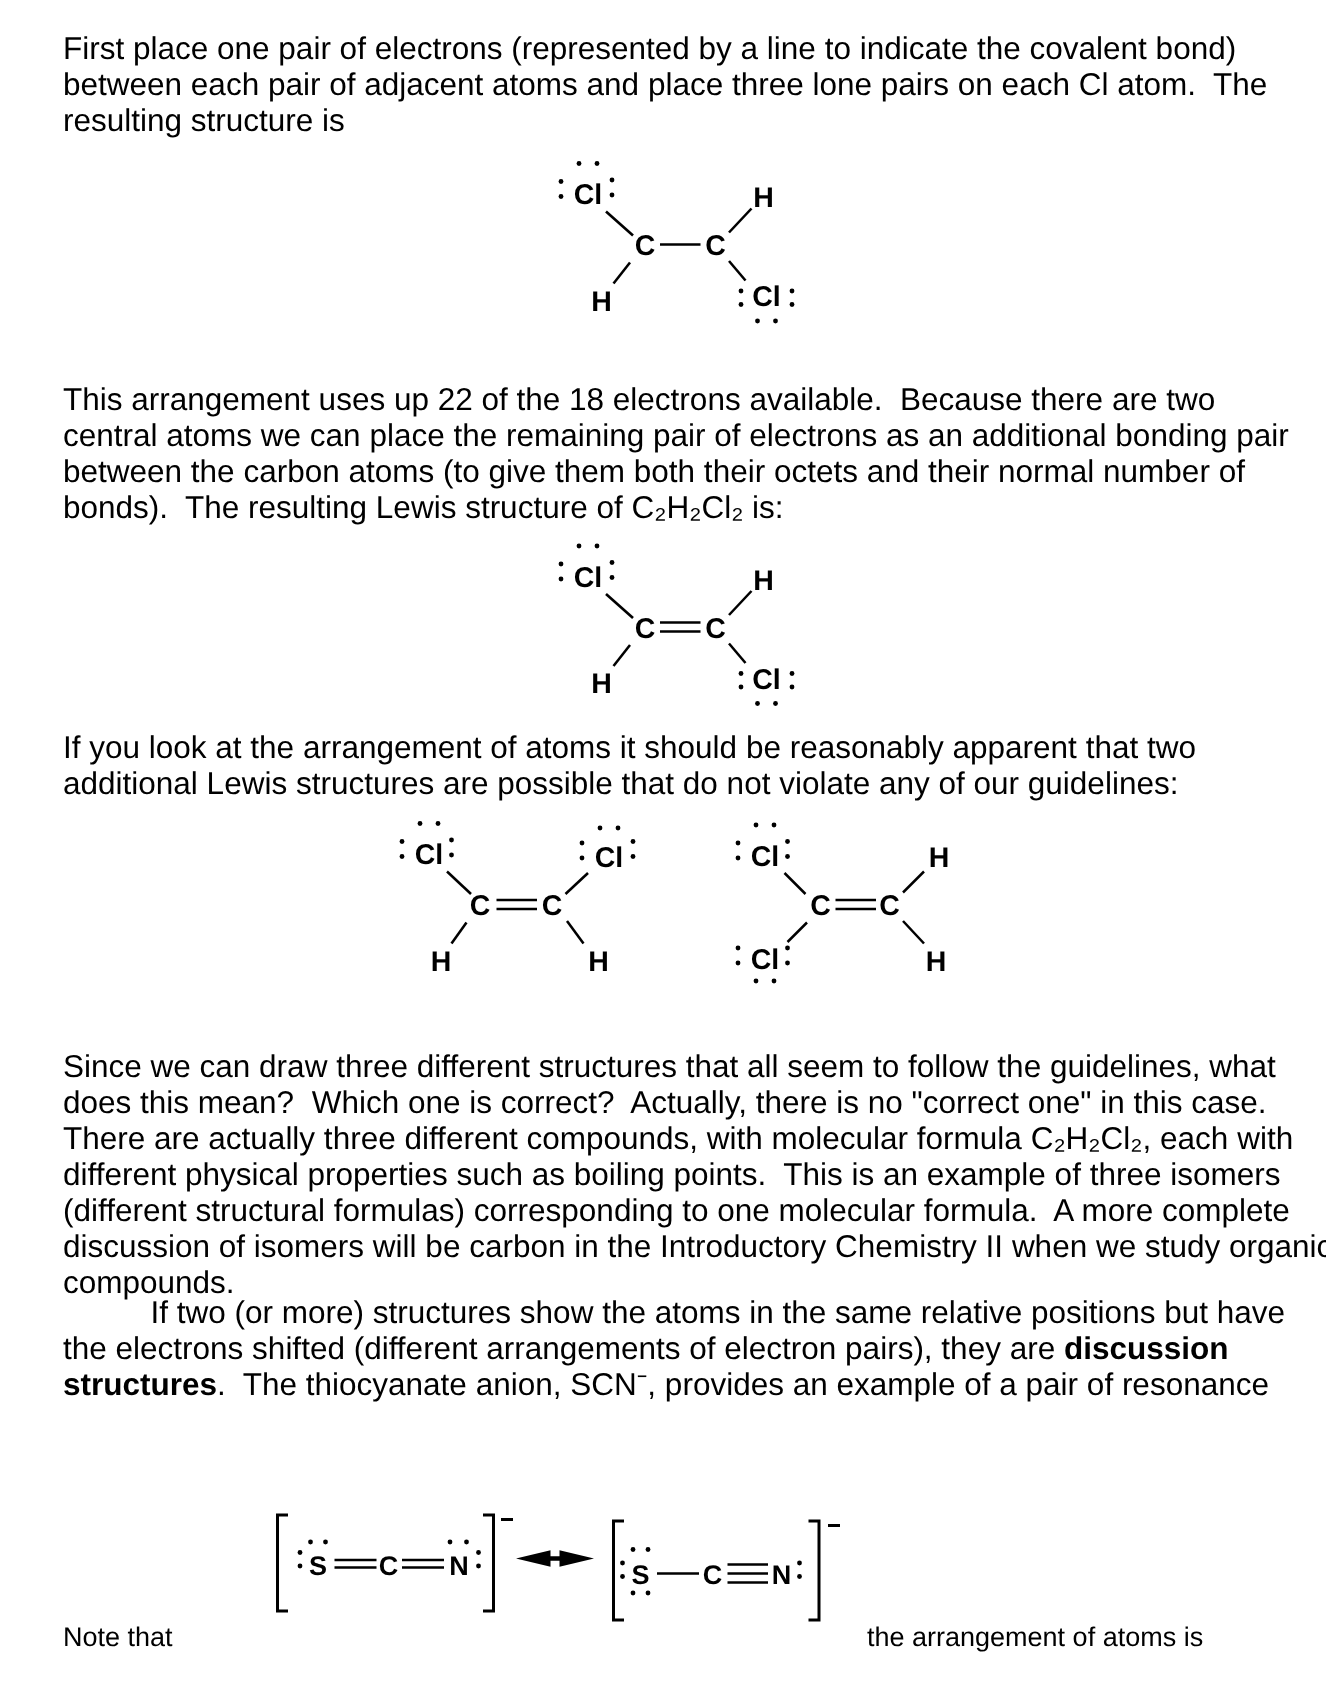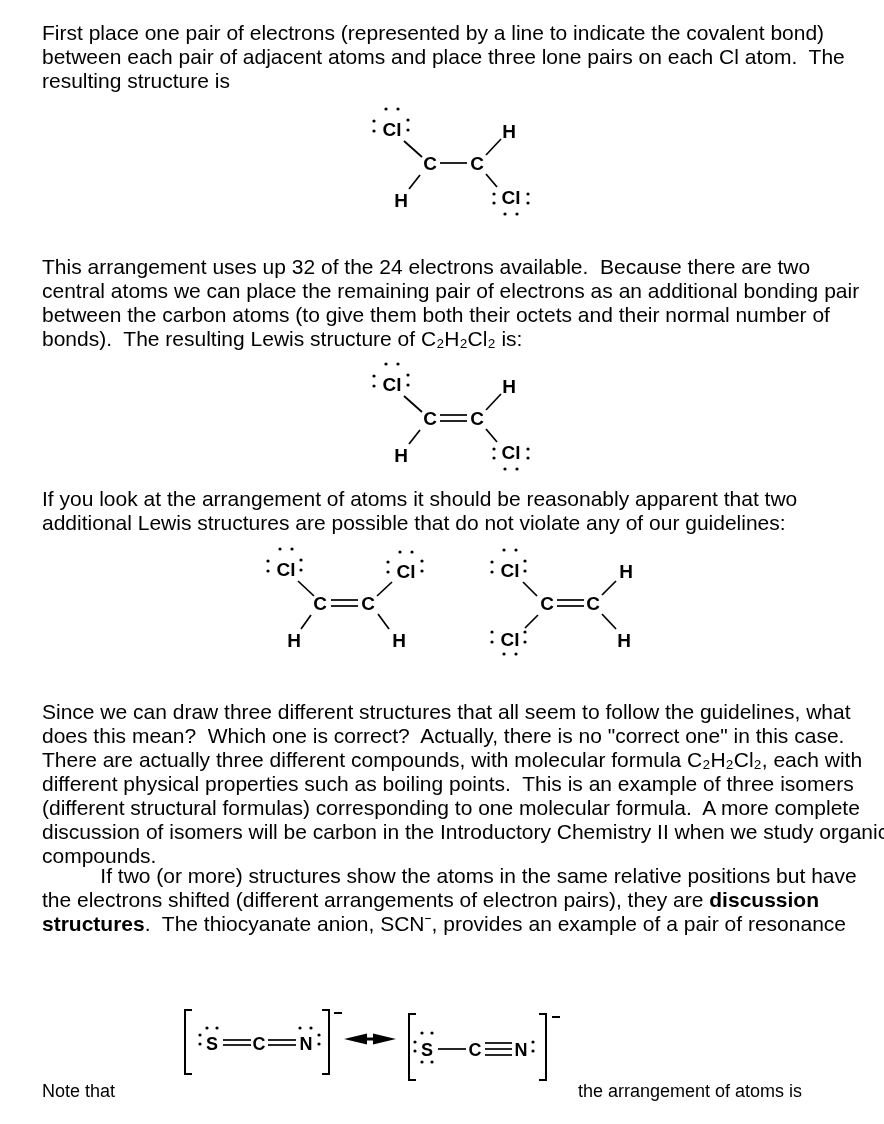--- a/index.html
+++ b/index.html
@@ -16,21 +16,21 @@
 </style>
 </head>
 <body>
 
 <div class="para" style="top:21px;">
     <div class="tl"><span>First place one pair of electrons (represented by a line to indicate the covalent bond)</span></div>
     <div class="tl"><span>between each pair of adjacent atoms and place three lone pairs on each Cl atom.  The</span></div>
     <div class="tl"><span>resulting structure is</span></div>
   </div>
 <div class="para" style="top:255px;">
-    <div class="tl"><span>This arrangement uses up 32 of the 24 electrons available.  Because there are two</span></div>
+    <div class="tl"><span>This arrangement uses up 22 of the 18 electrons available.  Because there are two</span></div>
     <div class="tl"><span>central atoms we can place the remaining pair of electrons as an additional bonding pair</span></div>
     <div class="tl"><span>between the carbon atoms (to give them both their octets and their normal number of</span></div>
     <div class="tl"><span>bonds).  The resulting Lewis structure of C₂H₂Cl₂ is:</span></div>
   </div>
 <div class="para" style="top:487px;">
     <div class="tl"><span>If you look at the arrangement of atoms it should be reasonably apparent that two</span></div>
     <div class="tl"><span>additional Lewis structures are possible that do not violate any of our guidelines:</span></div>
   </div>
 <div class="para" style="top:652px;margin-top:48px;">
     <div class="tl"><span>Since we can draw three different structures that all seem to follow the guidelines, what</span></div>

